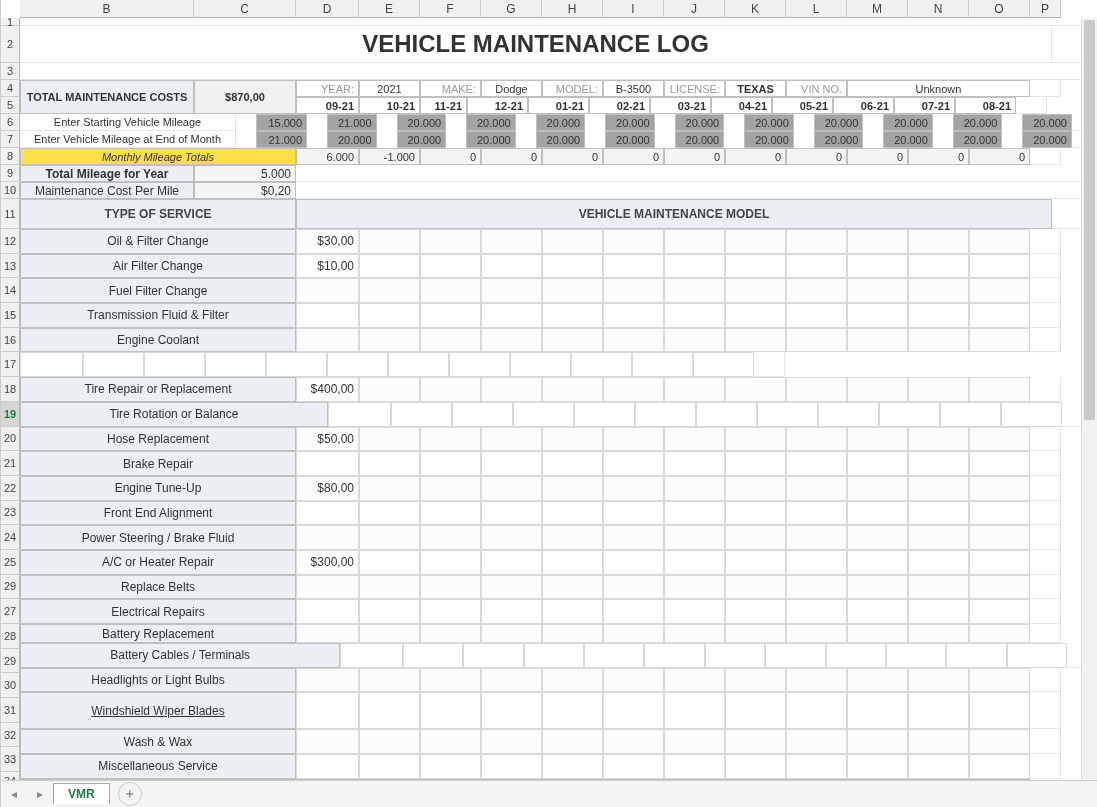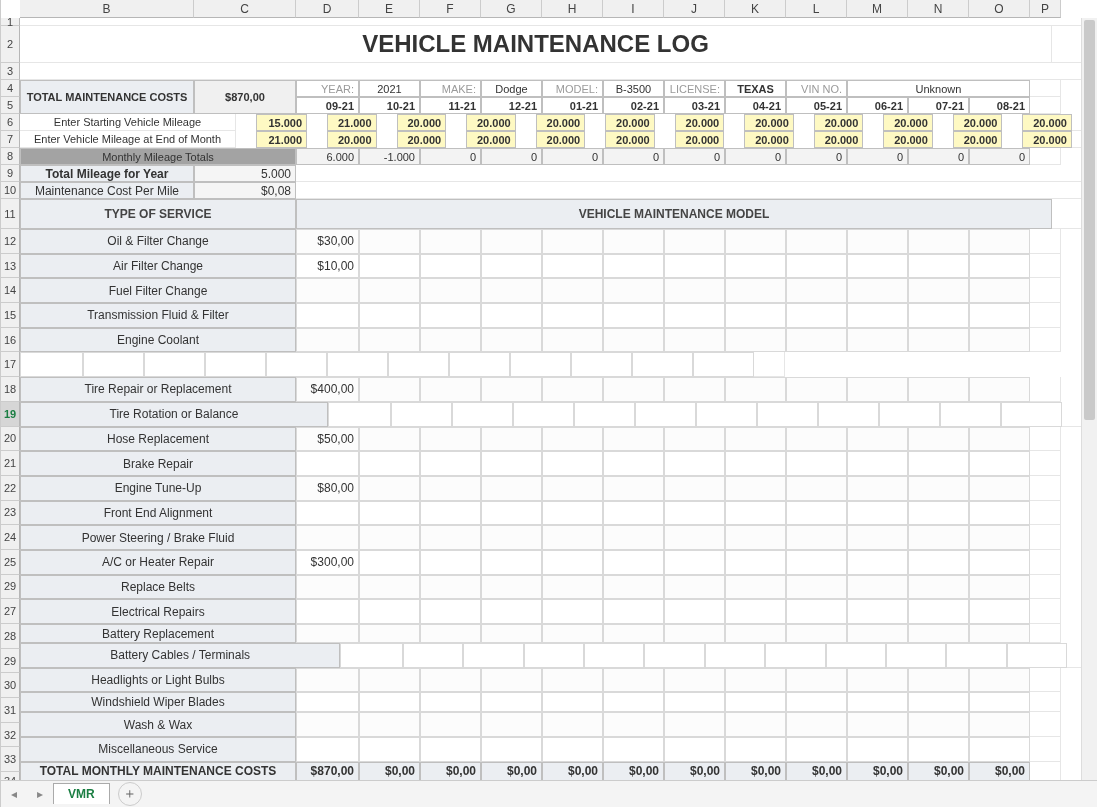--- a/index.html
+++ b/index.html
@@ -11,24 +11,24 @@
   .col-hdr{background:#f0f0f0;border-right:1px solid #ccc;border-bottom:1px solid #b6b6b6;text-align:center;font-size:12px;color:#444;box-sizing:border-box;height:18px;display:flex;align-items:center;justify-content:center;}
   .grid{position:absolute;left:19px;top:18px;width:1078px;}
   .r{display:flex;height:24.69px;box-sizing:border-box;}
   .c{box-sizing:border-box;border-right:1px solid #e6e6e6;border-bottom:1px solid #e6e6e6;display:flex;align-items:center;padding:0 4px;overflow:hidden;white-space:nowrap;}
   .title{font:bold 24px Arial;color:#333;text-align:center;justify-content:center;}
   .hgrp{background:#ebeef2;font-weight:bold;font-size:11px;justify-content:center;text-align:center;border:1px solid #bfbfbf;}
   .small-label{font-size:11px;color:#9a9a9a;text-align:right;justify-content:flex-end;background:#fff;border:1px solid #bfbfbf;}
   .small-val{font-size:11px;color:#333;text-align:center;justify-content:center;background:#fff;border:1px solid #bfbfbf;}
   .small-val.bold{font-weight:bold;}
   .month{font-size:11px;font-weight:bold;text-align:right;justify-content:flex-end;background:#fff;border:1px solid #bfbfbf;}
-  .mile{font-size:11px;font-weight:bold;text-align:right;justify-content:flex-end;background:#fef9c3;border:1px solid #bfbfbf;margin-left:20px;}
+  .mile{font-size:11px;font-weight:normal;text-align:right;justify-content:flex-end;background:#a3a3a3;border:1px solid #bfbfbf;margin-left:20px;}
   .mtot{font-size:11px;text-align:right;justify-content:flex-end;background:#f3f3f3;border:1px solid #bfbfbf;}
   .lab{font-size:11px;text-align:center;justify-content:center;}
-  .lab2{font-size:11px;text-align:left;justify-content:center;background:#a3a3a3;border:1px solid #bfbfbf;}
+  .lab2{font-size:11px;text-align:left;justify-content:center;background:#fde047;border:1px solid #bfbfbf;font-style:italic;}
   .sumlab{font-size:12px;font-weight:bold;text-align:center;justify-content:center;background:#ebeef2;border:1px solid #bfbfbf;}
   .sumval{font-size:12px;text-align:right;justify-content:flex-end;background:#f5f5f5;border:1px solid #bfbfbf;}
   .sechdr{font-size:12px;font-weight:bold;text-align:center;justify-content:center;background:#ebeef2;border:1px solid #bfbfbf;color:#444;}
   .svc{font-size:12px;text-align:center;justify-content:center;background:#ebeef2;border:1px solid #bfbfbf;}
   .cell{font-size:12px;text-align:right;justify-content:flex-end;background:#fff;border:1px solid #d9d9d9;}
   .cell.alt{background:#fcfcfc;}
   .tot-lab{font-size:12px;font-weight:bold;text-align:center;justify-content:center;background:#ebeef2;border:1px solid #bfbfbf;}
   .tot-val{font-size:12px;font-weight:bold;text-align:right;justify-content:flex-end;background:#ebeef2;border:1px solid #bfbfbf;}
   .empty{background:#fff;}
   .tabbar{position:absolute;left:0;bottom:0;height:26px;width:1097px;background:#f4f4f4;border-top:1px solid #ccc;display:flex;align-items:center;font-size:12px;}
@@ -122,21 +122,21 @@
         <div class="c small-label" style="width: 61px;">LICENSE:</div>
         <div class="c small-val bold" style="width: 61px;">TEXAS</div>
         <div class="c small-label" style="width: 61px;">VIN NO.</div>
         <div class="c small-val" style="width: 183px;">Unknown</div>
         <div class="c empty" style="width: 31px;"></div>
       </div>
       <div class="r" style="height: 17px;">
         <div class="c " style="width: 276px; border: none; visibility: hidden;"></div>
         <div class="c month" style="width: 63px;">09-21</div>
         <div class="c month" style="width: 61px;">10-21</div>
-        <div class="c month" style="width: 61px;">11-21</div>
+        <div class="c month" style="width: 47px;">11-21</div>
         <div class="c month" style="width: 61px;">12-21</div>
         <div class="c month" style="width: 61px;">01-21</div>
         <div class="c month" style="width: 61px;">02-21</div>
         <div class="c month" style="width: 61px;">03-21</div>
         <div class="c month" style="width: 61px;">04-21</div>
         <div class="c month" style="width: 61px;">05-21</div>
         <div class="c month" style="width: 61px;">06-21</div>
         <div class="c month" style="width: 61px;">07-21</div>
         <div class="c month" style="width: 61px;">08-21</div>
         <div class="c empty" style="width: 31px;"></div>
@@ -189,21 +189,21 @@
         <div class="c mtot" style="width: 61px;">0</div>
         <div class="c empty" style="width: 31px;"></div>
       </div>
       <div class="r" style="height: 17px;">
         <div class="c sumlab" style="width: 174px;">Total Mileage for Year</div>
         <div class="c sumval" style="width: 102px;">5.000</div>
         <div class="c empty" style="width: 787px;"></div>
       </div>
       <div class="r" style="height: 17px;">
         <div class="c sumlab" style="width: 174px; font-weight: normal;">Maintenance Cost Per Mile</div>
-        <div class="c sumval" style="width: 102px;">$0,08</div>
+        <div class="c sumval" style="width: 102px;">$0,20</div>
         <div class="c empty" style="width: 787px;"></div>
       </div>
       <div class="r" style="height: 30px;">
         <div class="c sechdr" style="width: 276px;">TYPE OF SERVICE</div>
         <div class="c sechdr" style="width: 756px;">VEHICLE MAINTENANCE MODEL</div>
         <div class="c empty" style="width: 31px;"></div>
       </div>
       <div class="r" style="height: 24.69px;">
         <div class="c svc" style="width: 276px;">Oil &amp; Filter Change</div>
         <div class="c cell alt" style="width: 63px;">$30,00</div>
@@ -500,21 +500,21 @@
         <div class="c cell alt" style="width: 61px;"></div>
         <div class="c cell alt" style="width: 61px;"></div>
         <div class="c cell alt" style="width: 61px;"></div>
         <div class="c cell alt" style="width: 61px;"></div>
         <div class="c cell alt" style="width: 61px;"></div>
         <div class="c cell alt" style="width: 61px;"></div>
         <div class="c cell alt" style="width: 61px;"></div>
         <div class="c cell alt" style="width: 61px;"></div>
         <div class="c empty" style="width: 31px;"></div>
       </div>
-      <div class="r" style="height: 20px;">
+      <div class="r" style="height: 37px; text-decoration: underline;">
         <div class="c svc" style="width: 276px;">Windshield Wiper Blades</div>
         <div class="c cell" style="width: 63px;"></div>
         <div class="c cell" style="width: 61px;"></div>
         <div class="c cell" style="width: 61px;"></div>
         <div class="c cell" style="width: 61px;"></div>
         <div class="c cell" style="width: 61px;"></div>
         <div class="c cell" style="width: 61px;"></div>
         <div class="c cell" style="width: 61px;"></div>
         <div class="c cell" style="width: 61px;"></div>
         <div class="c cell" style="width: 61px;"></div>

